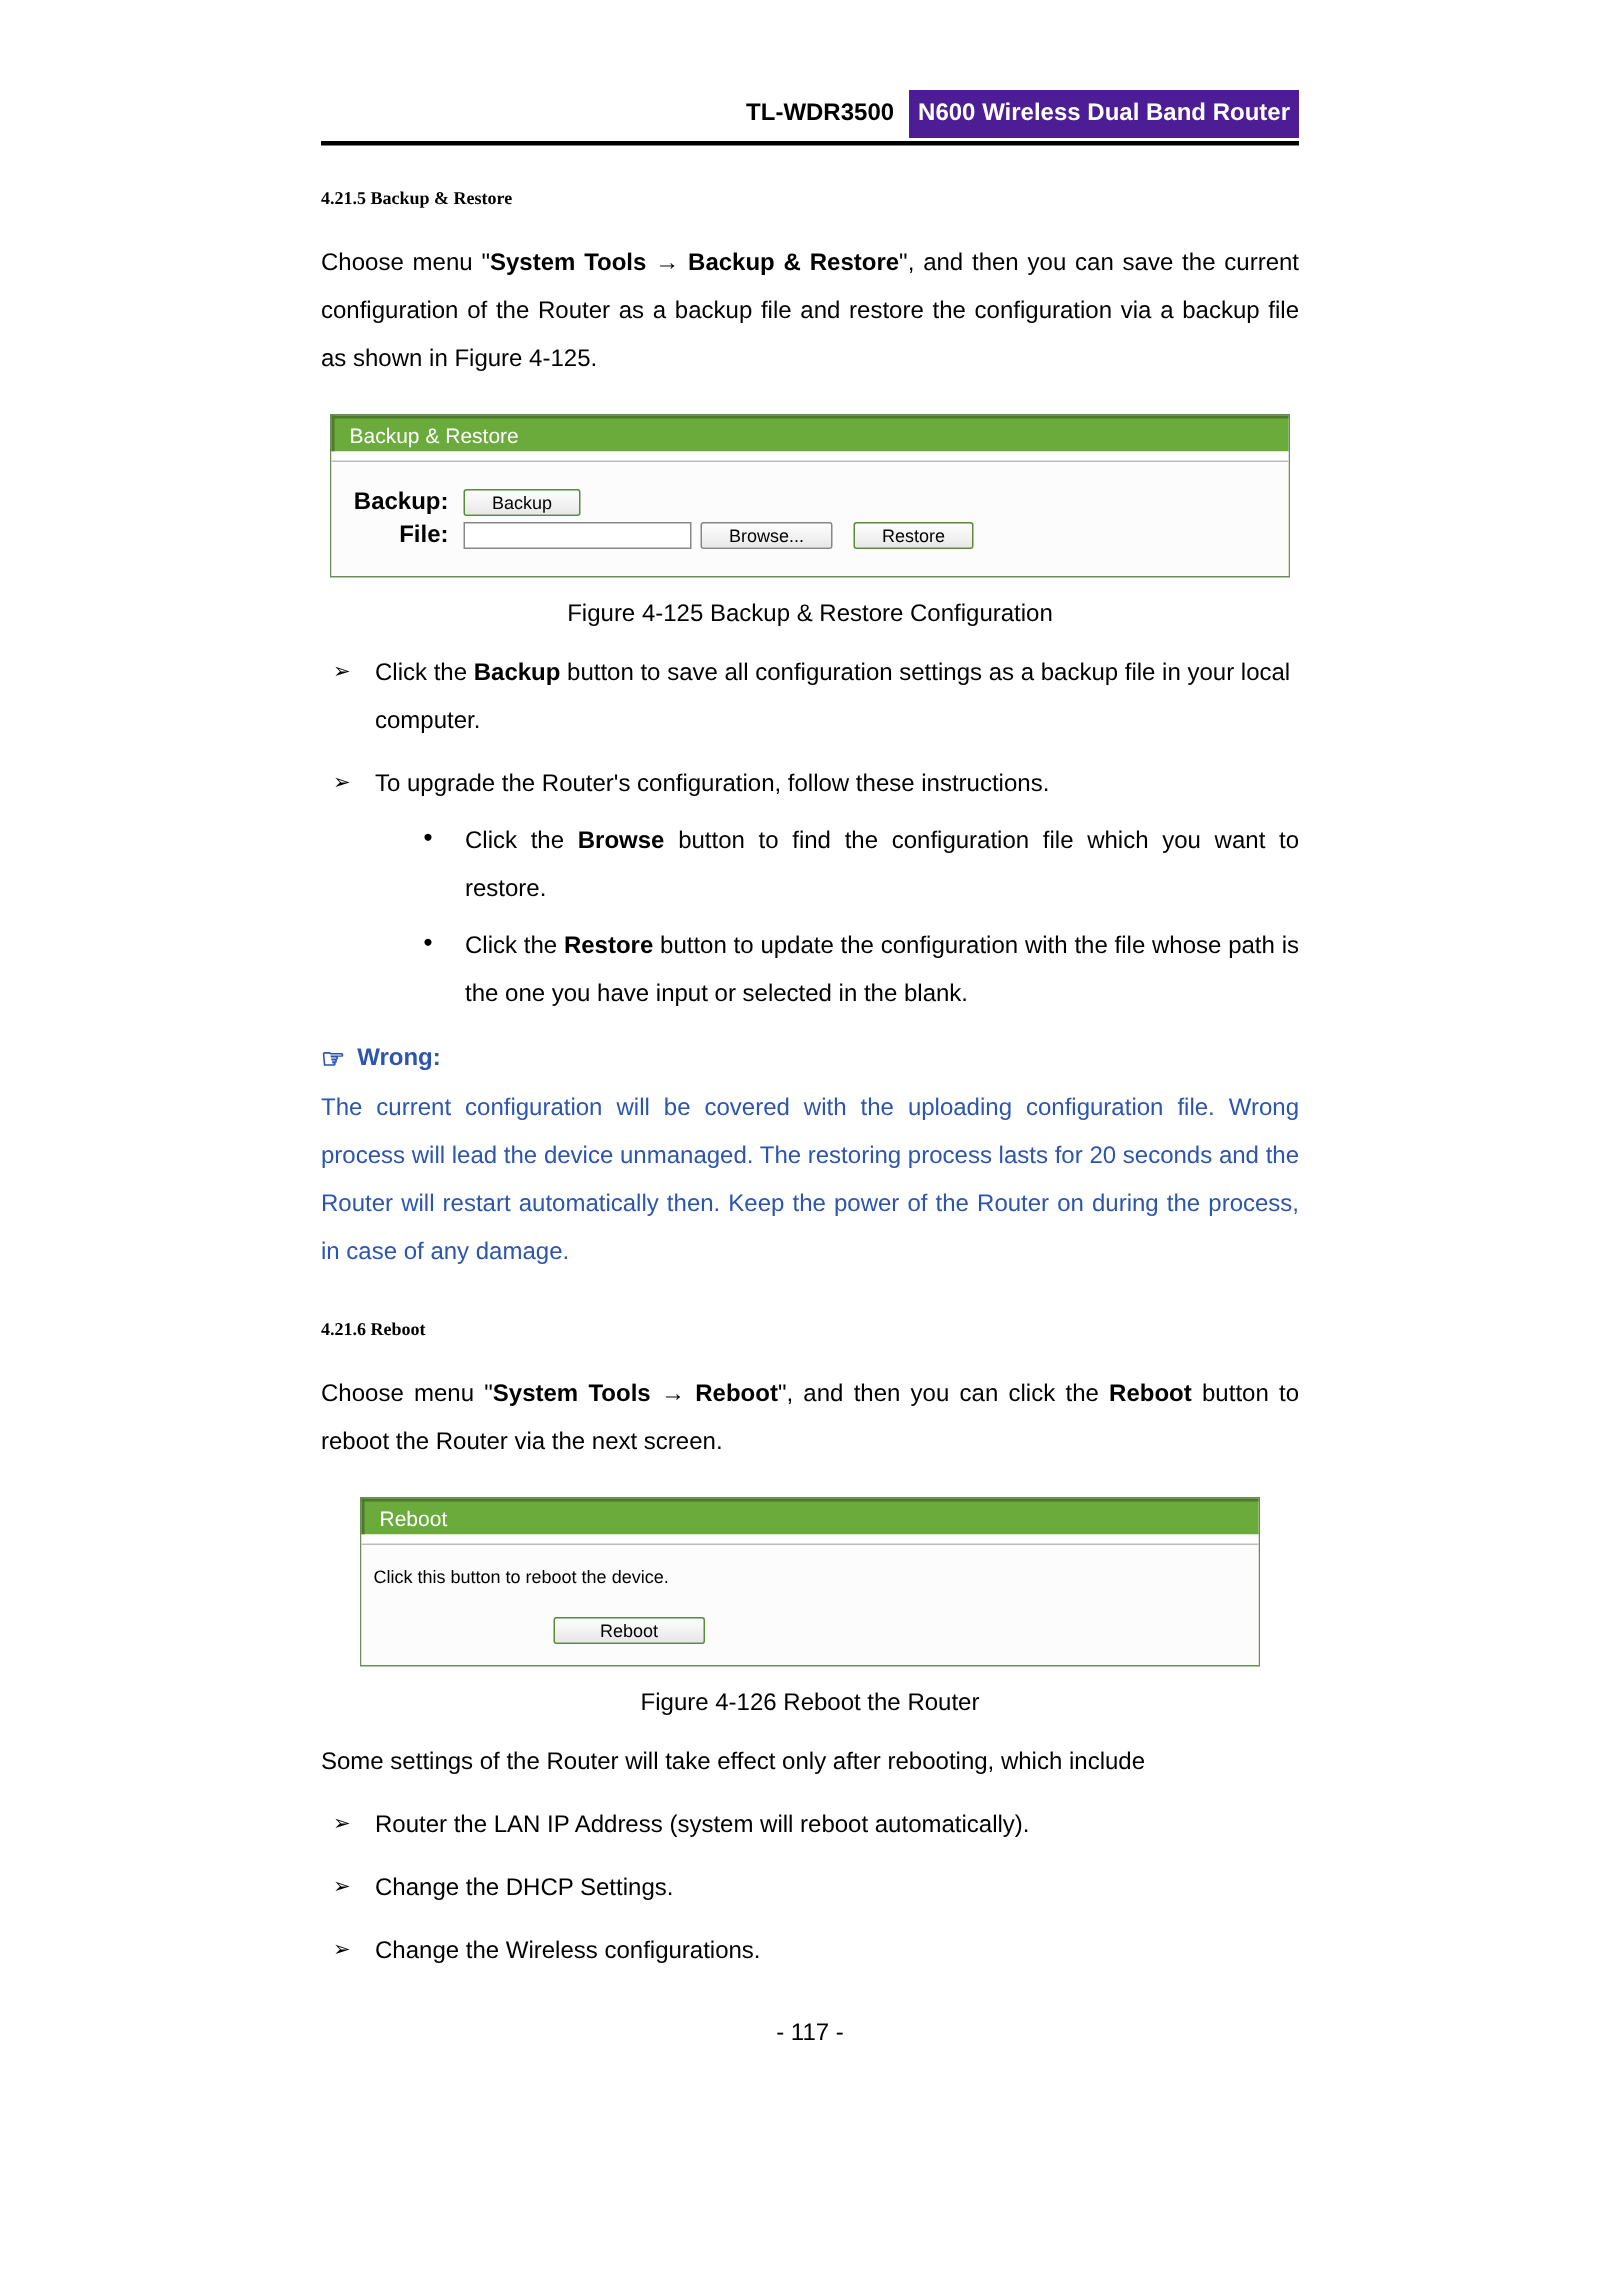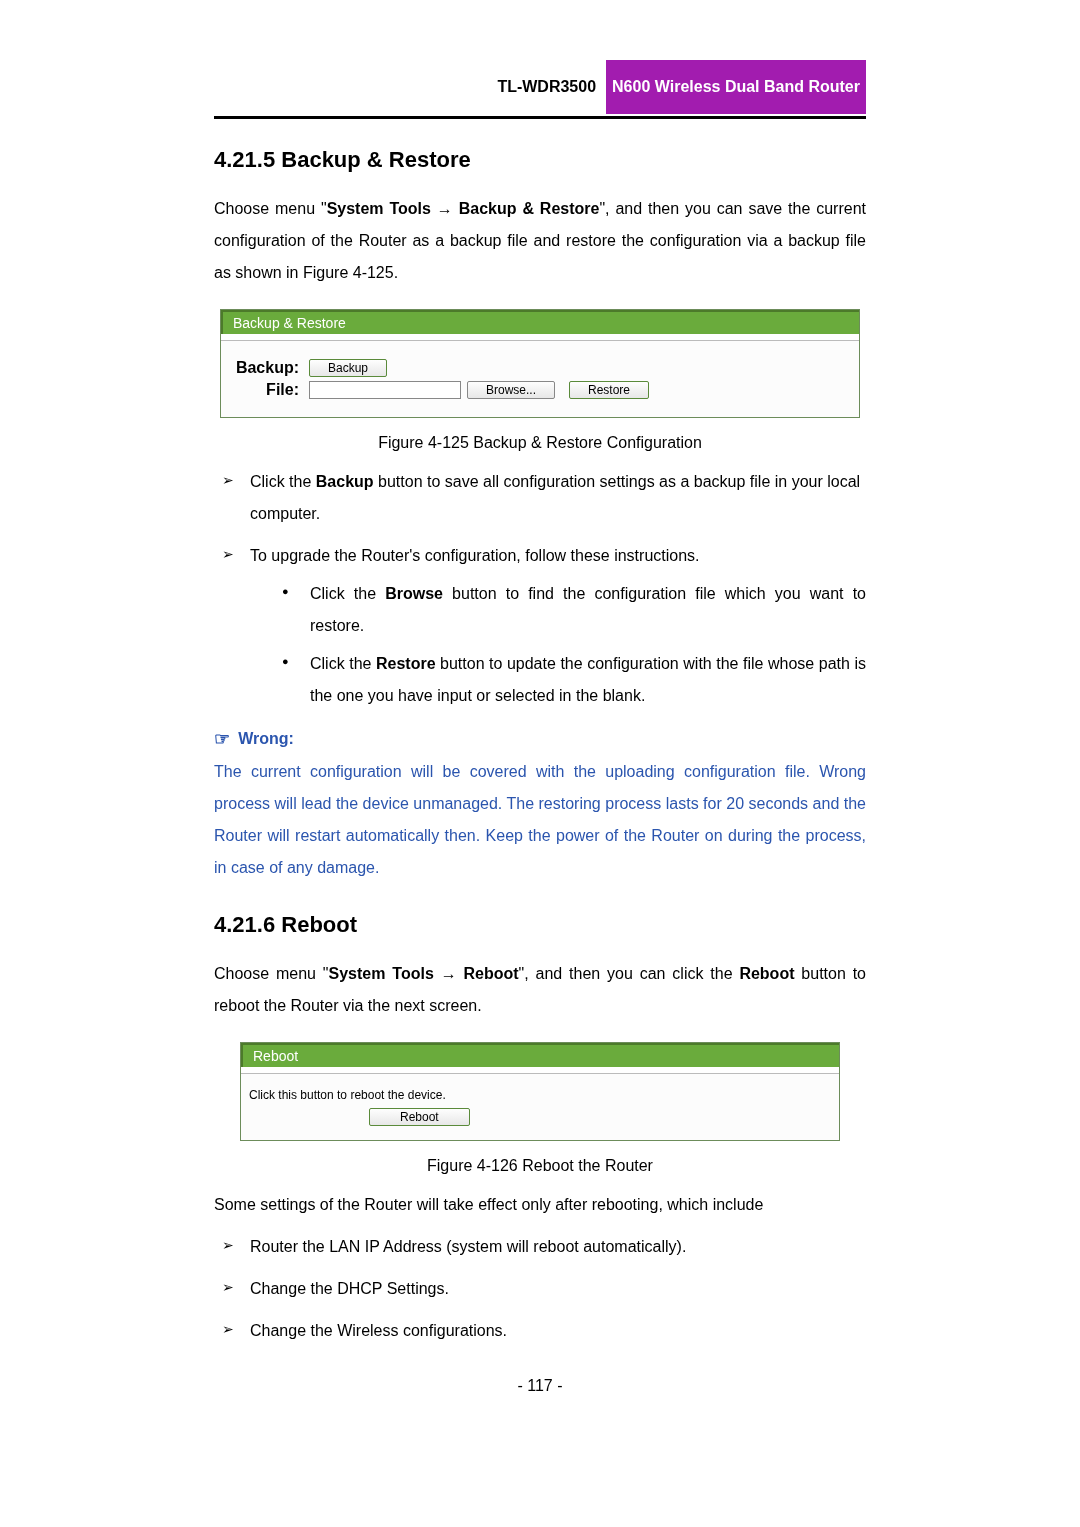--- a/index.html
+++ b/index.html
@@ -24,28 +24,29 @@
     gap: 10px;
     font-weight: bold;
     border-bottom: 3px solid #000;
     padding-bottom: 2px;
     margin-bottom: 28px;
   }
   .header-model {
     font-weight: bold;
   }
   .header-name-box {
-    background: #a21caf;
+    background: #4c1d95;
     color: #fff;
-    padding: 18px 6px;
+    padding: 7px 6px;
   }
   h3.section {
-    font-size: 22px;
+    font-size: 12px;
     font-weight: bold;
     margin: 0 0 20px 0;
+    font-family: Liberation Serif, serif;
   }
   h3.section.second {
     margin-top: 28px;
   }
   p.body {
     margin: 0 0 20px 0;
     line-height: 2.0;
     text-align: justify;
   }
   .figure-wrap {
@@ -157,21 +158,21 @@
     line-height: 2.0;
     text-align: justify;
     margin: 0 0 10px 0;
   }
   .figure-wrap2 {
     margin: 10px auto 8px auto;
     width: 600px;
   }
   .reboot-body-text {
     font-size: 12px;
-    margin-bottom: 6px;
+    margin-bottom: 20px;
   }
   .reboot-btn-row {
     padding-left: 120px;
   }
   .page-num {
     text-align: center;
     margin-top: 30px;
   }
 </style>
 </head>

